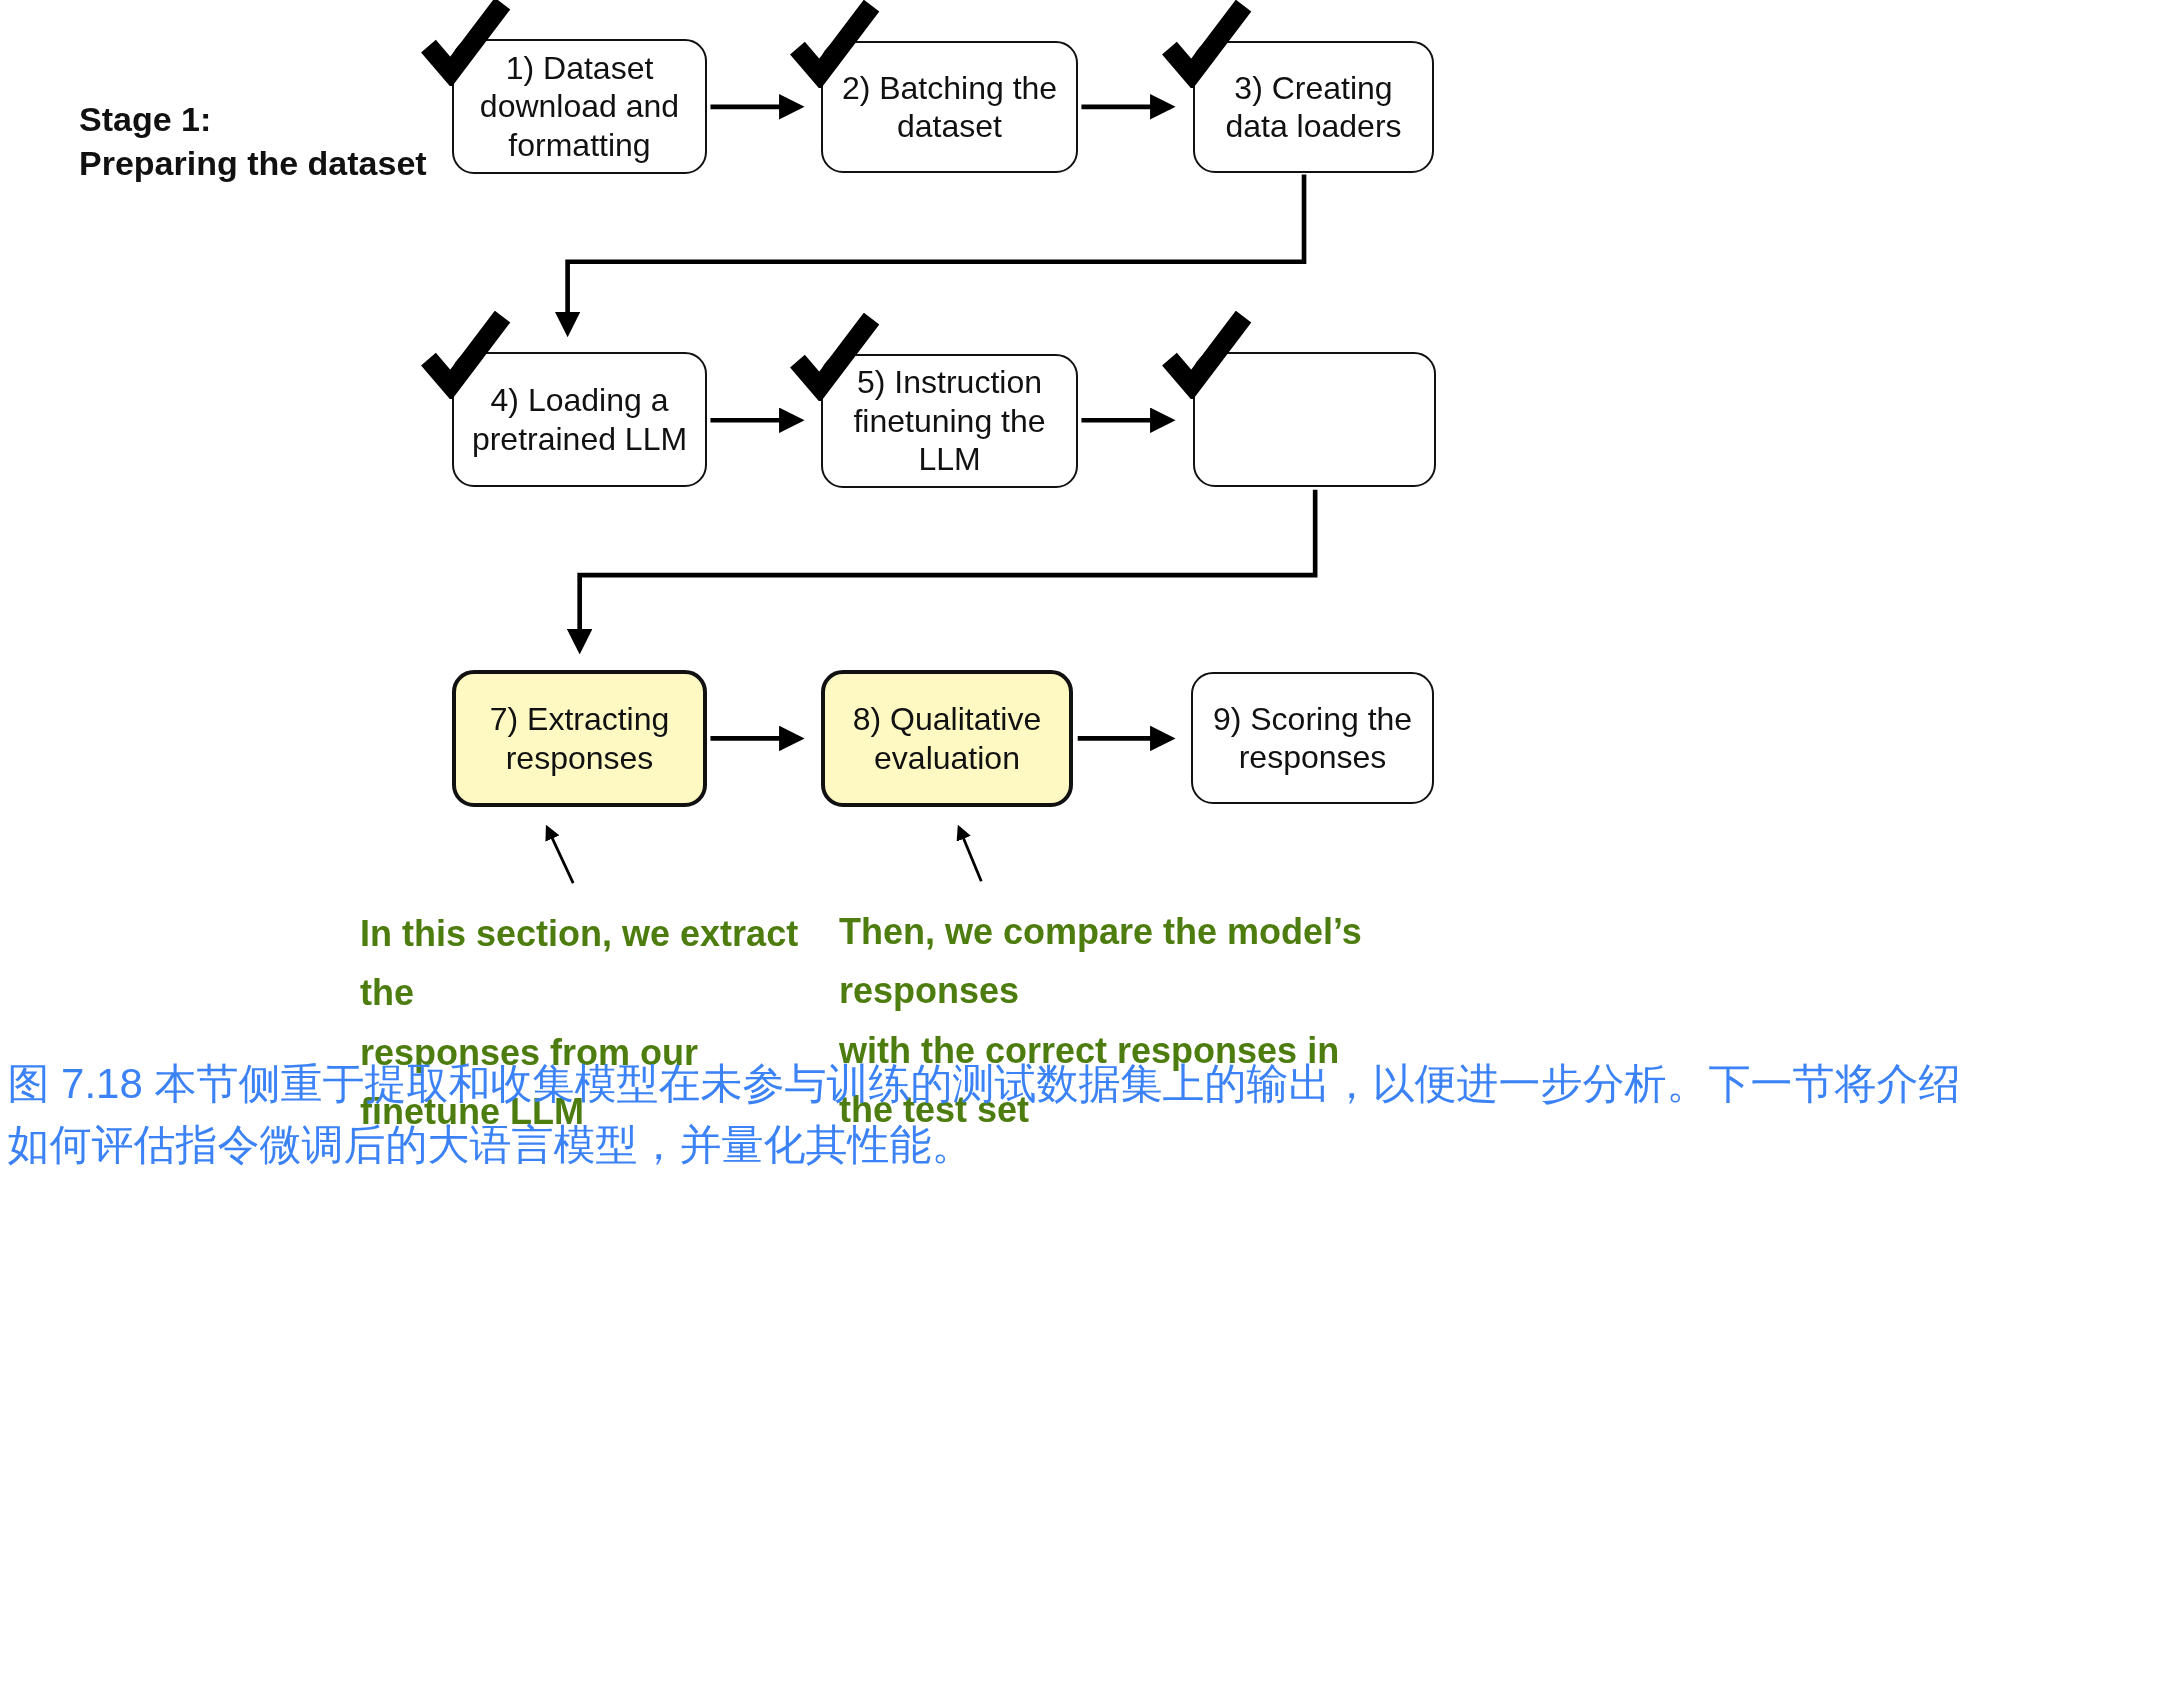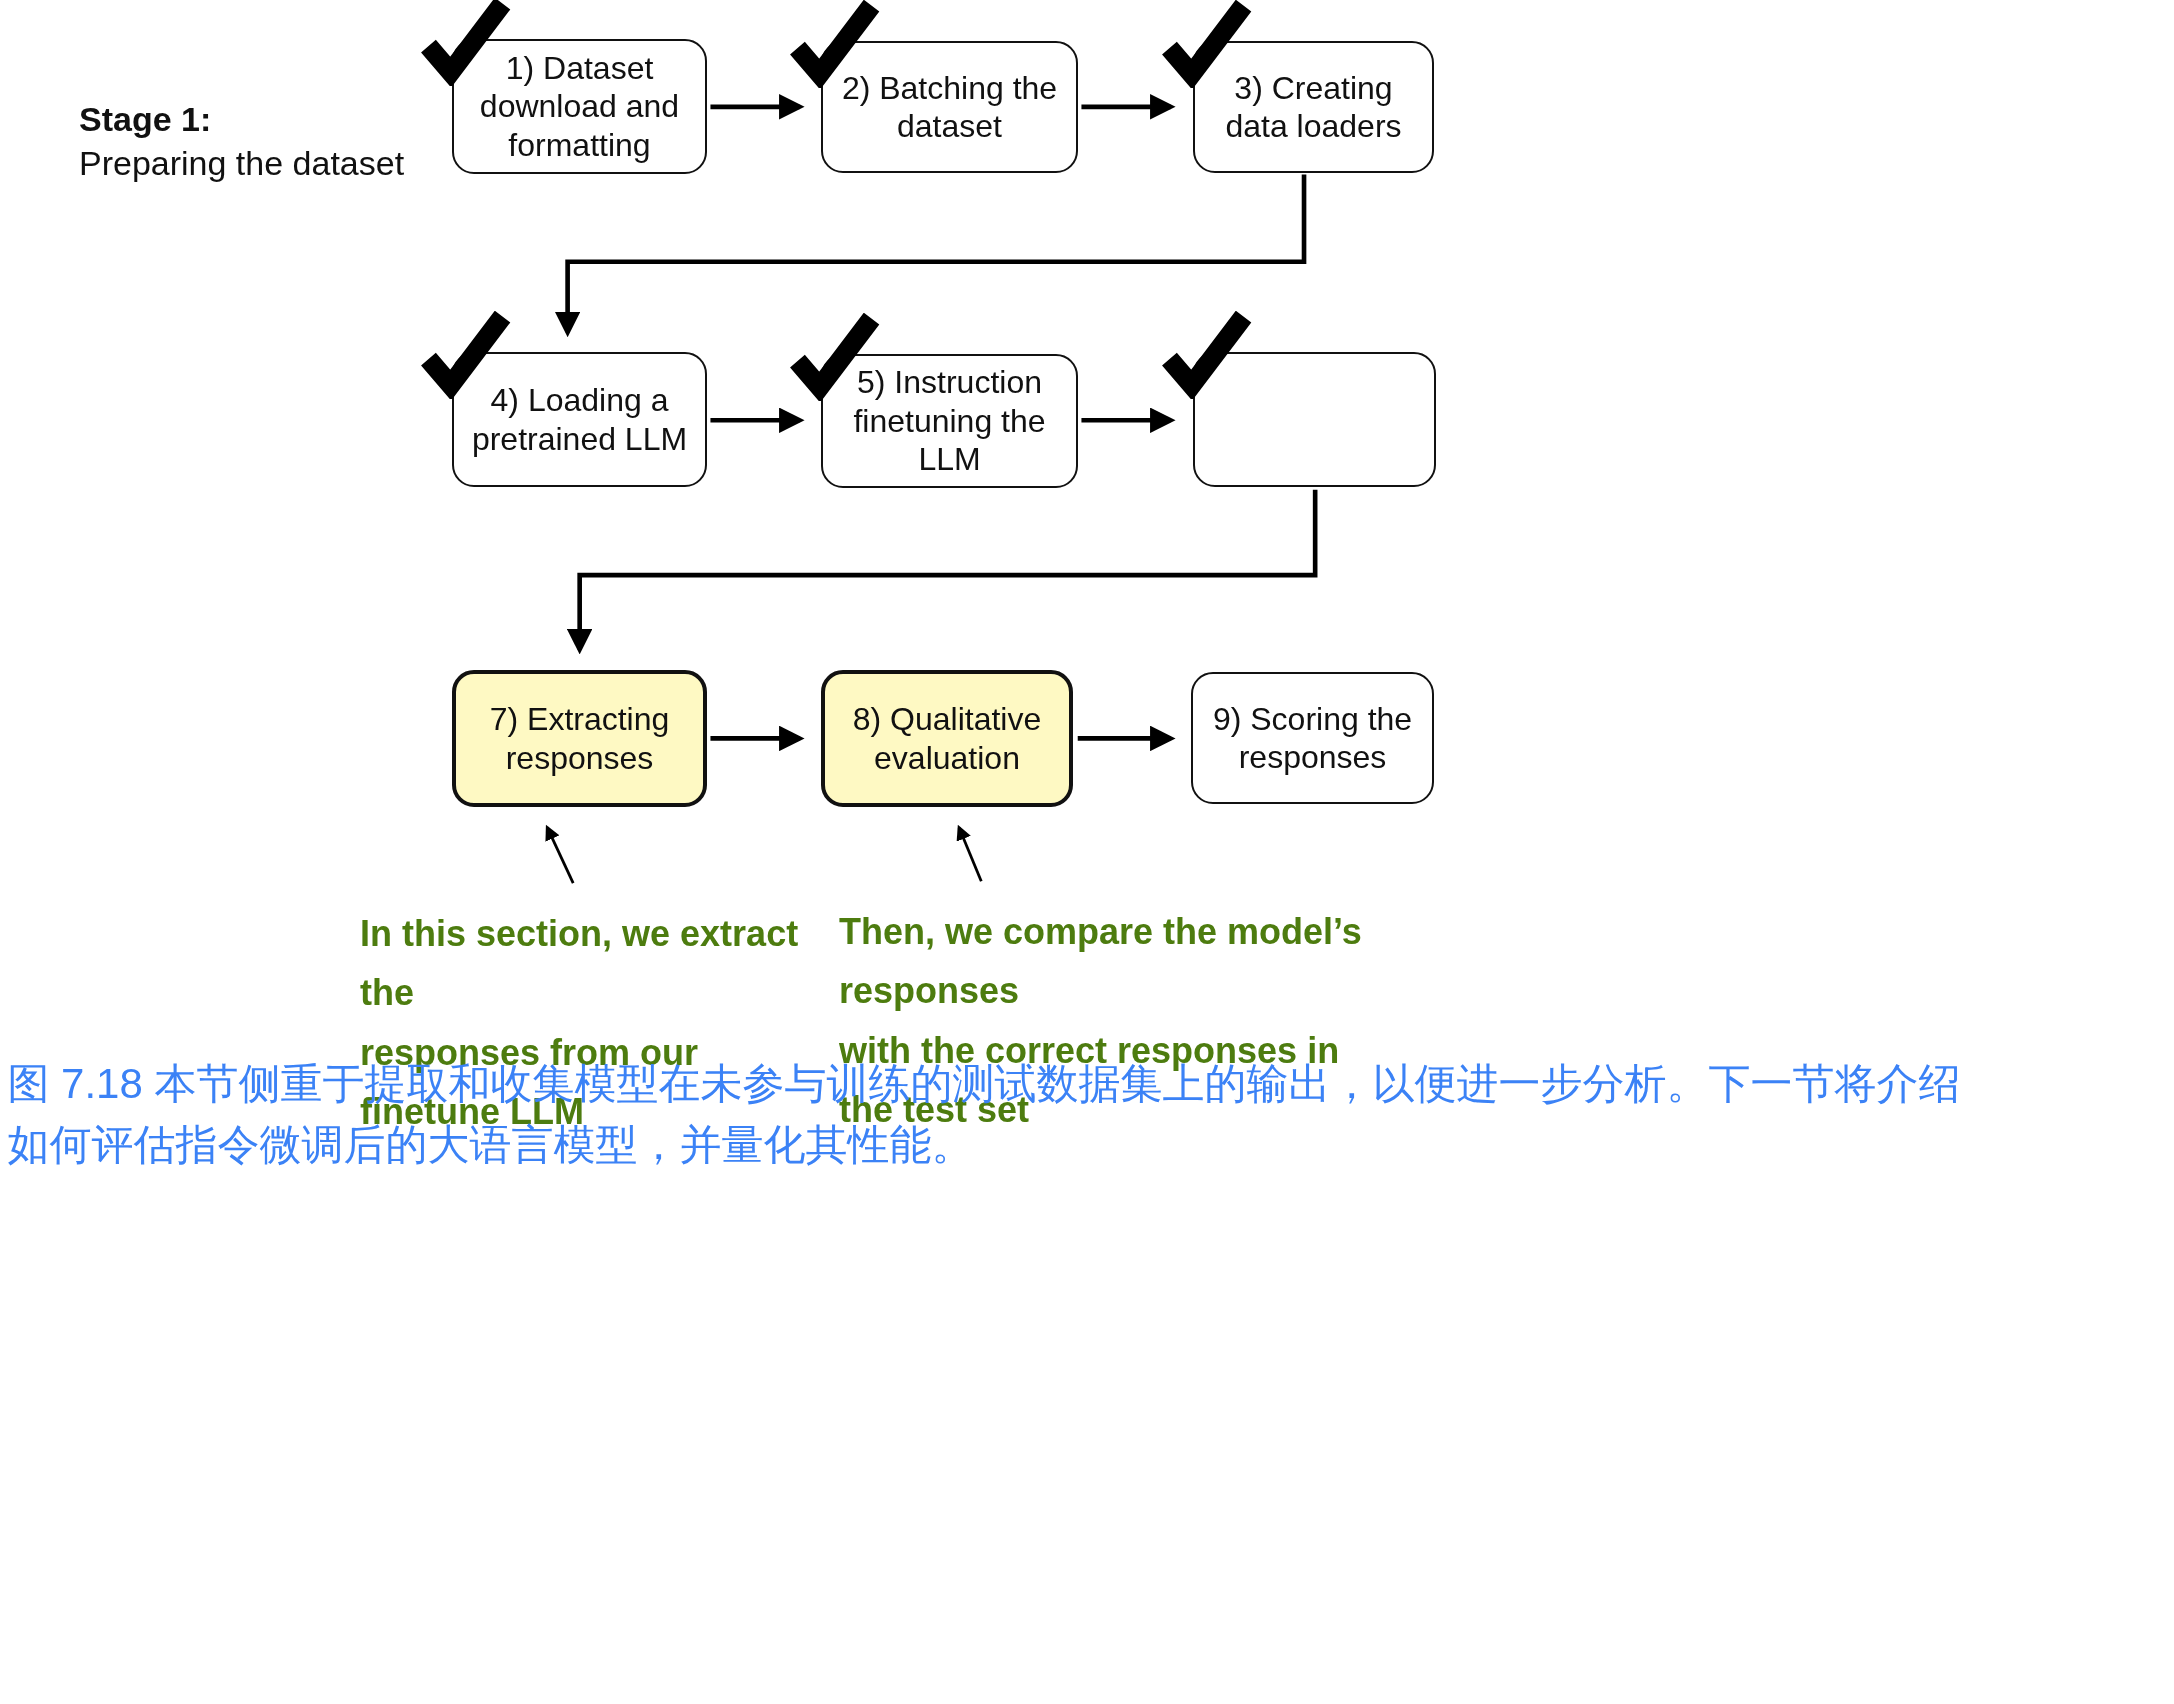--- a/index.html
+++ b/index.html
@@ -26,21 +26,21 @@
   .stage {
     position: absolute;
     z-index: 2;
     color: #111;
     font-size: 34px;
     line-height: 1.3;
     white-space: nowrap;
     margin-top: 28px;
   }
   .stage-title { font-weight: 700; }
-  .stage-sub   { font-weight: 400; }
+  .stage-sub   { font-weight: 700; }
   .box {
     position: absolute;
     z-index: 2;
     background: #ffffff;
     border: 2.8px solid #111;
     border-radius: 22px;
     display: flex;
     align-items: center;
     justify-content: center;
     box-sizing: border-box;

